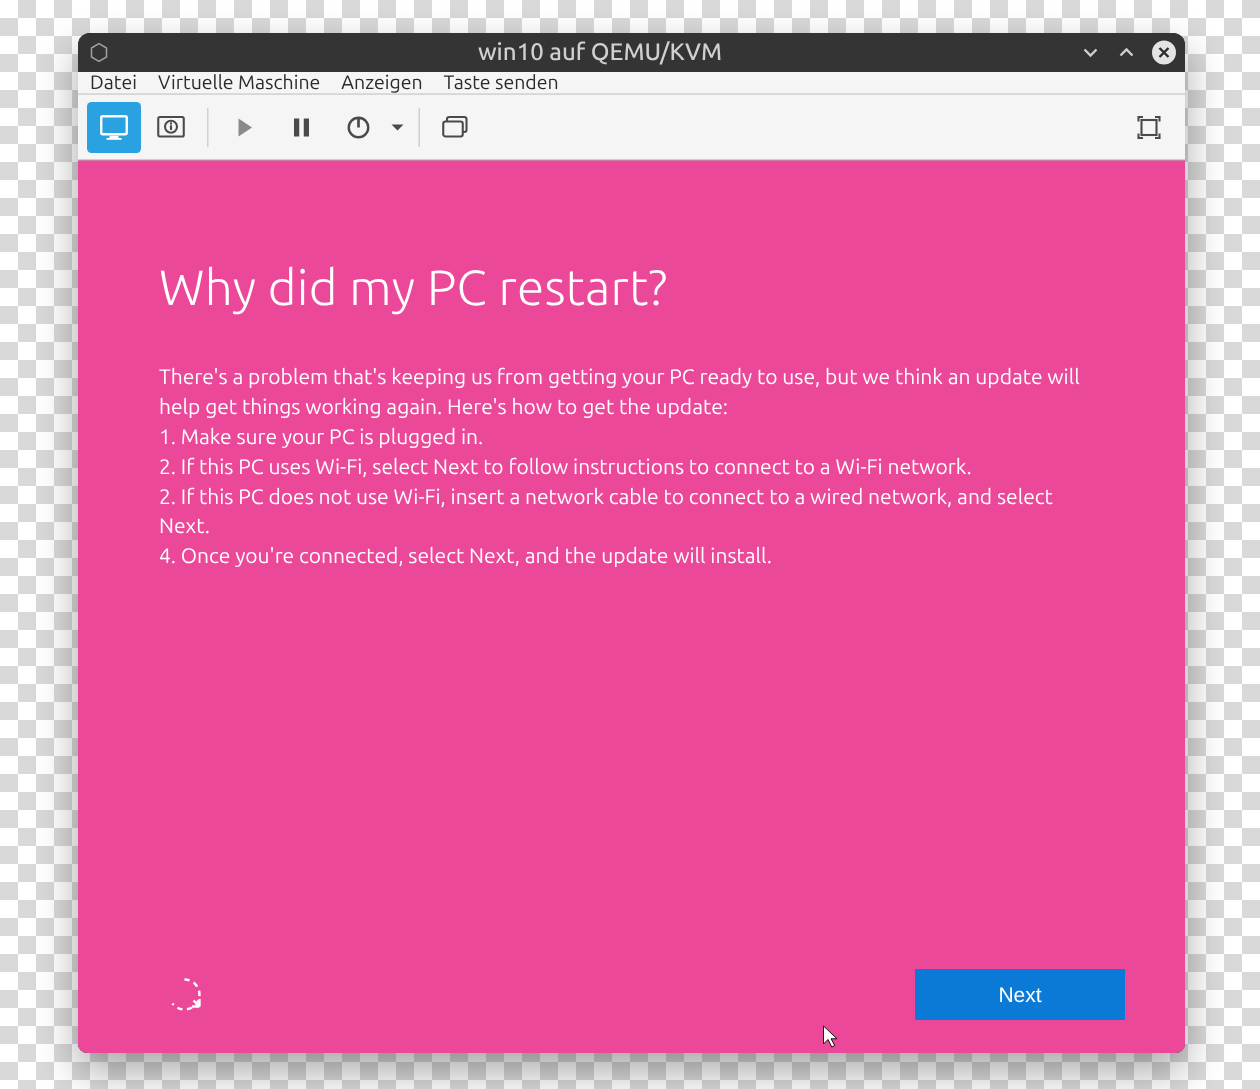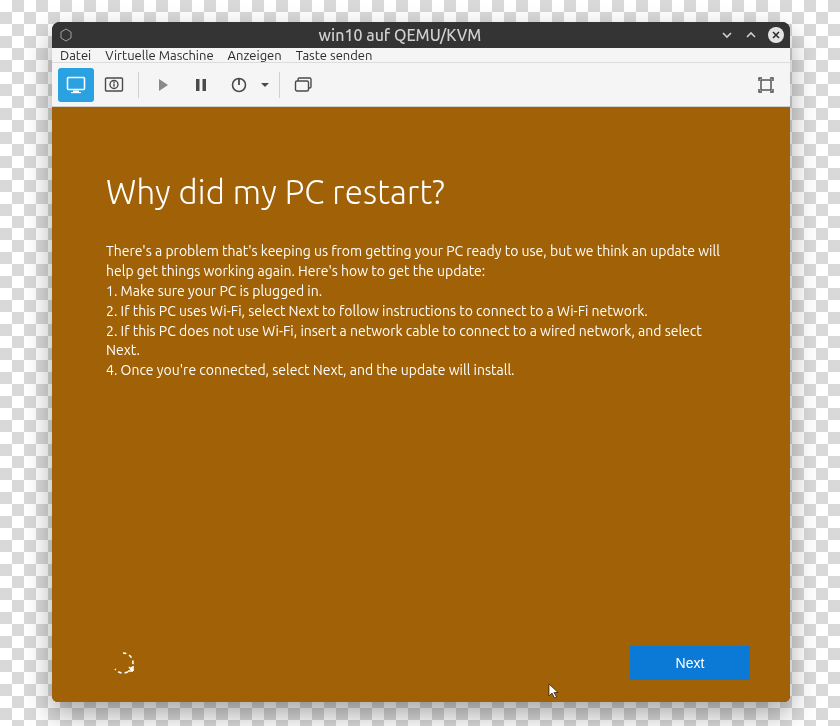--- a/index.html
+++ b/index.html
@@ -103,21 +103,21 @@
     width: 1px; height: 26px; background: #d0d0d0;
     margin: 0 4px;
   }
   .tool-spacer { flex: 1; }
   .dropdown-group { display:flex; align-items:center; }
   .dropdown-caret { width: 16px; display:flex; align-items:center; justify-content:center; color:#4a4a4a; }
 
   
   .guest {
     flex: 1;
-    background: #a16207;
+    background: #ec4899;
     position: relative;
     color: #ffffff;
   }
   .oobe {
     position: absolute;
     left: 54px;
     right: 54px;
     top: 66px;
     bottom: 0;
   }
@@ -141,21 +141,21 @@
     bottom: 24px;
     width: 30px; height: 30px;
     display:flex; align-items:center; justify-content:center;
     color: #ffffff;
   }
 
   .next-btn {
     position: absolute;
     right: 40px;
     bottom: 22px;
-    width: 120px;
+    width: 140px;
     height: 34px;
     background: #0b7ad7;
     color: #ffffff;
     font-size: 14px;
     display:flex; align-items:center; justify-content:center;
     border: none;
     cursor: default;
   }
 
   .cursor-arrow {

